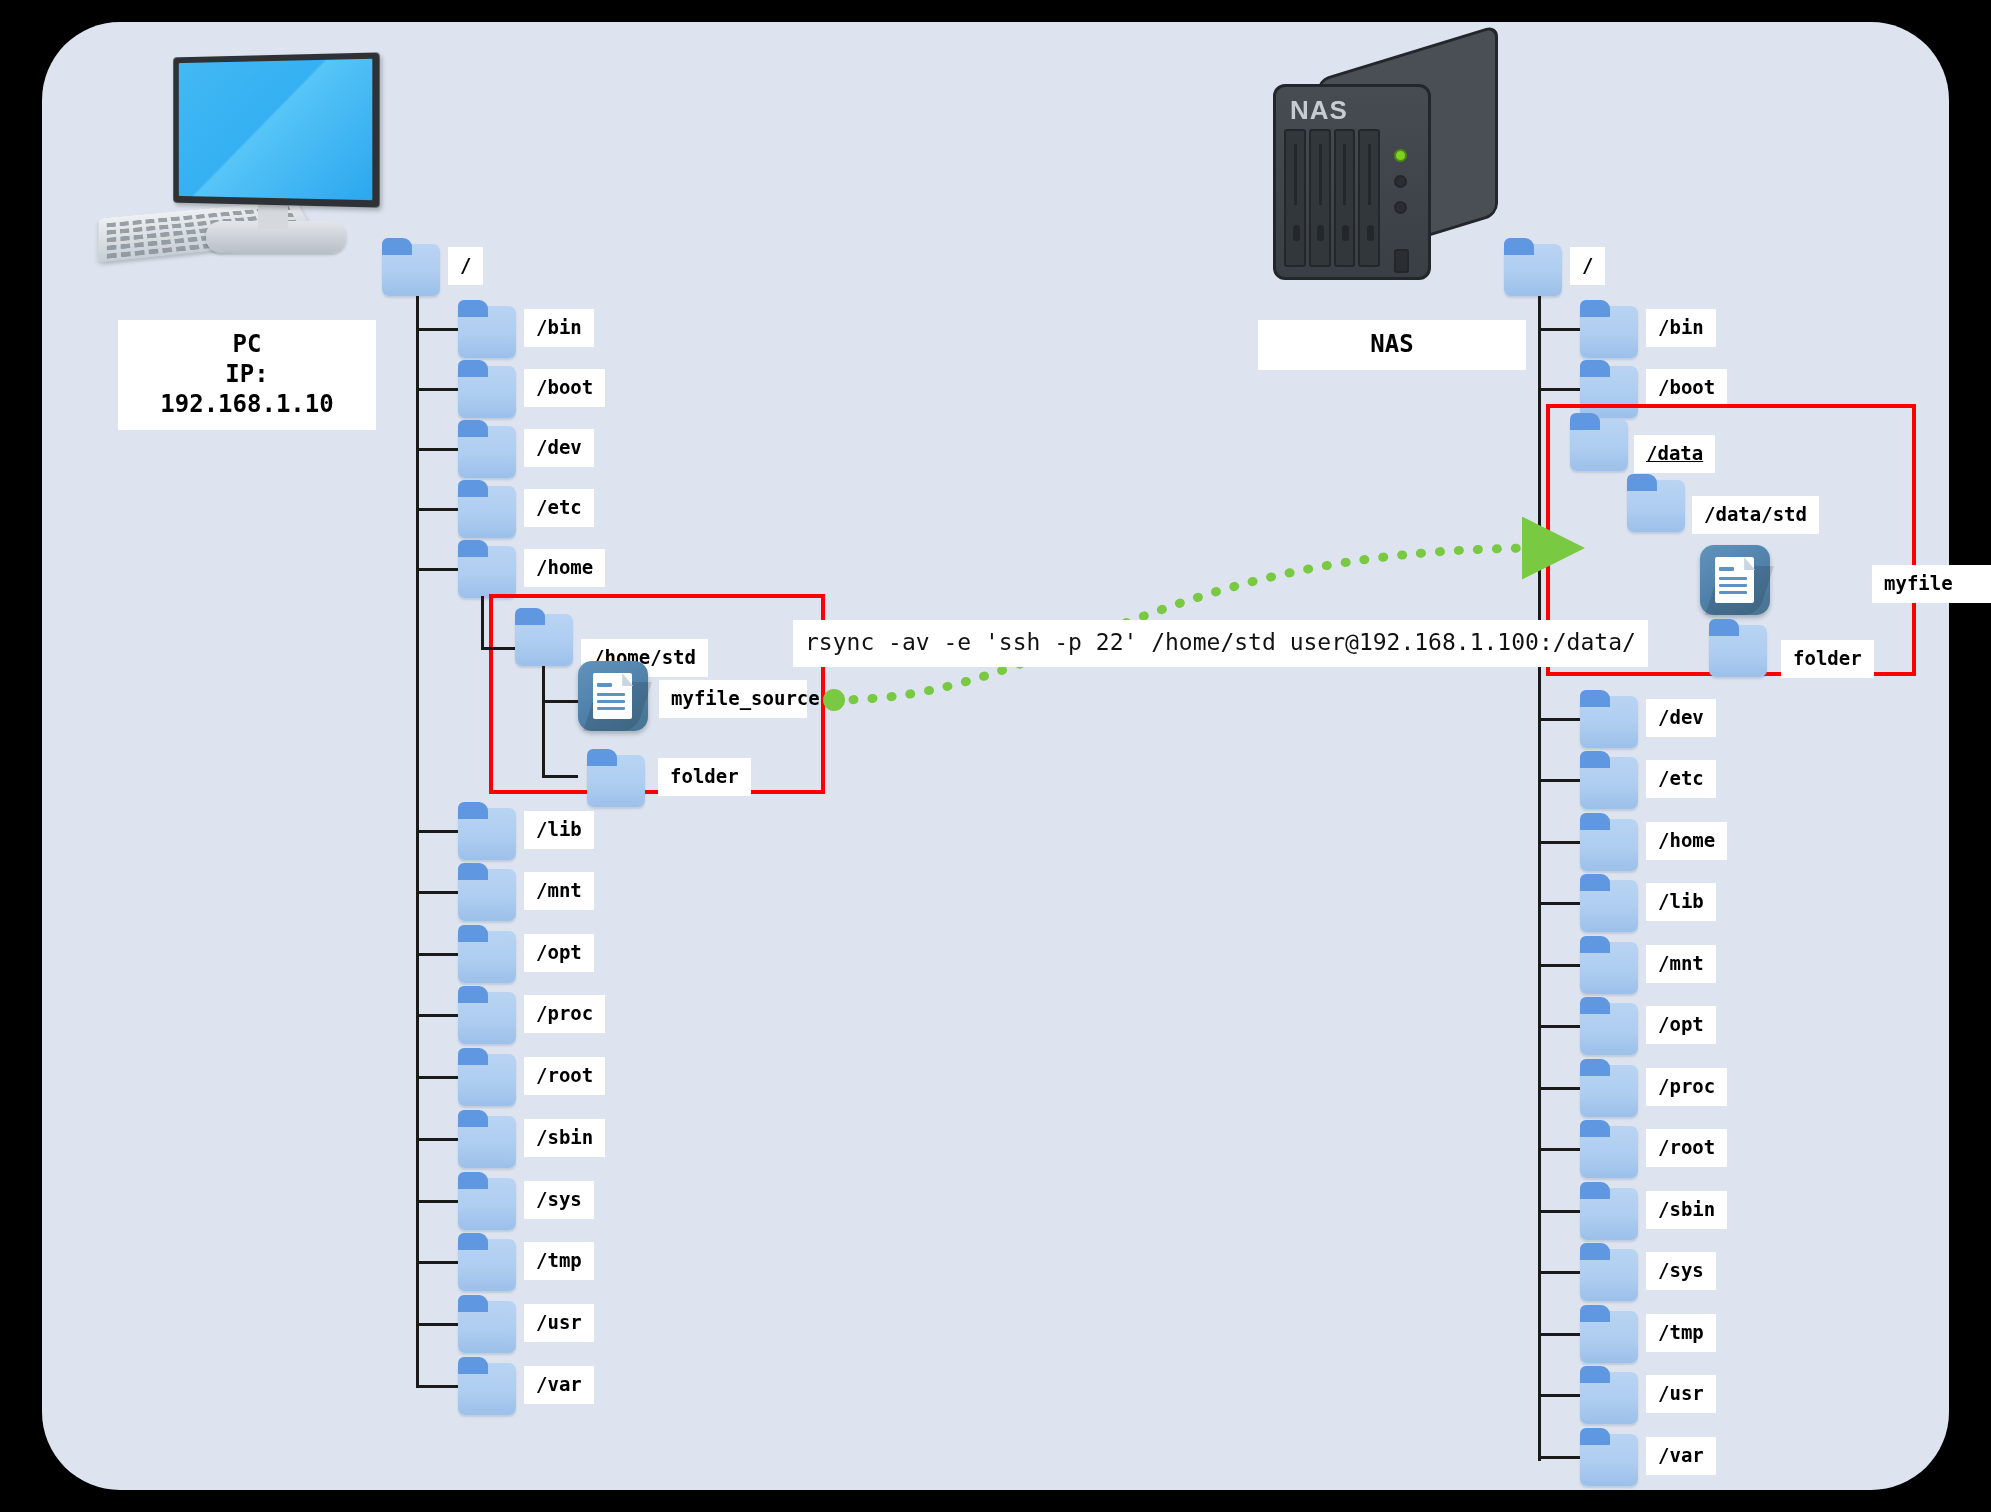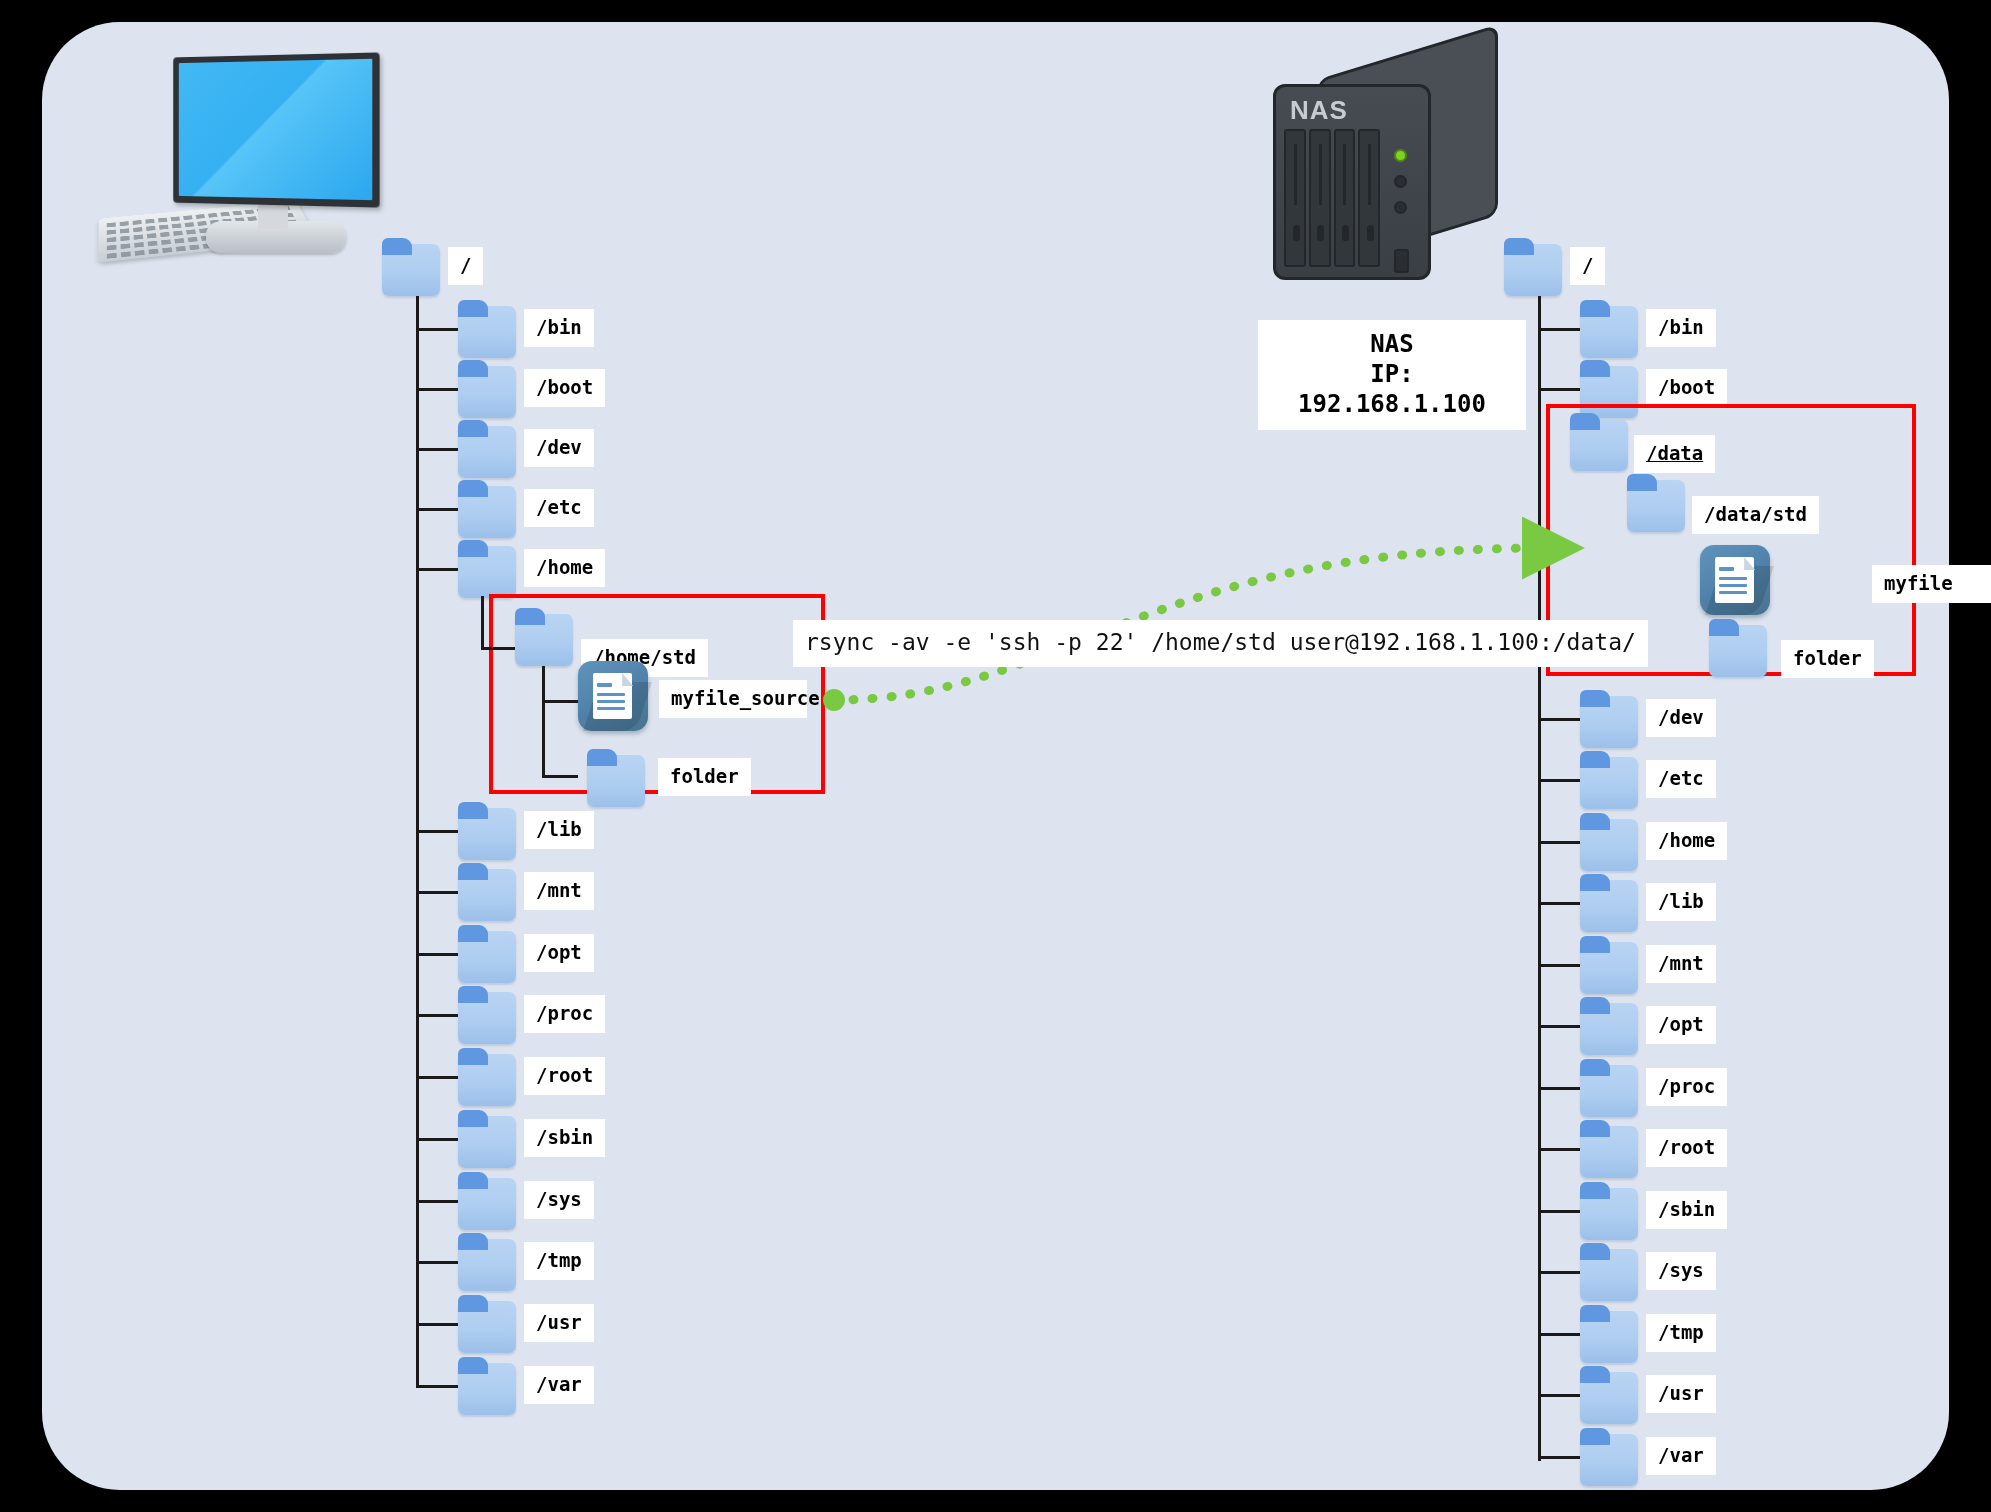--- a/index.html
+++ b/index.html
@@ -227,20 +227,24 @@
       <div class="krow" style="top:45px"></div>
       <div class="krow" style="top:57px"></div>
     </div>
     <div class="base"></div>
     <div class="neck"></div>
     <div class="screen-outer">
       <div class="screen-inner"></div>
     </div>
   </div>
 
+  <div class="hostcard" style="left:118px; top:320px; width:258px;">
+    <div class="hname">PC</div>
+    <div class="hip">IP: 192.168.1.10</div>
+  </div>
 
   <div class="nas">
     <div class="side"></div>
     <div class="front">
       <div class="brand">NAS</div>
       <div class="bays">
         <div class="bay"></div>
         <div class="bay"></div>
         <div class="bay"></div>
         <div class="bay"></div>
@@ -249,21 +253,20 @@
         <div class="led on"></div>
         <div class="led"></div>
         <div class="led"></div>
       </div>
       <div class="usb"></div>
     </div>
   </div>
 
   <div class="hostcard" style="left:1258px; top:320px; width:268px;">
     <div class="hname">NAS</div>
-    <div class="hip">IP: 192.168.1.100</div>
   </div>
 
   <div class="folder" style="left:382px; top:238px; width:58px; height:58px;">
     <div class="ftop"></div>
       <div class="fbody"></div>
       <div class="ftab"></div>
   </div>
   <div class="chip" style="left:448px; top:247px;">/</div>
 
   <div class="vline" style="left:416px; top:296px; height:1090px;"></div>

